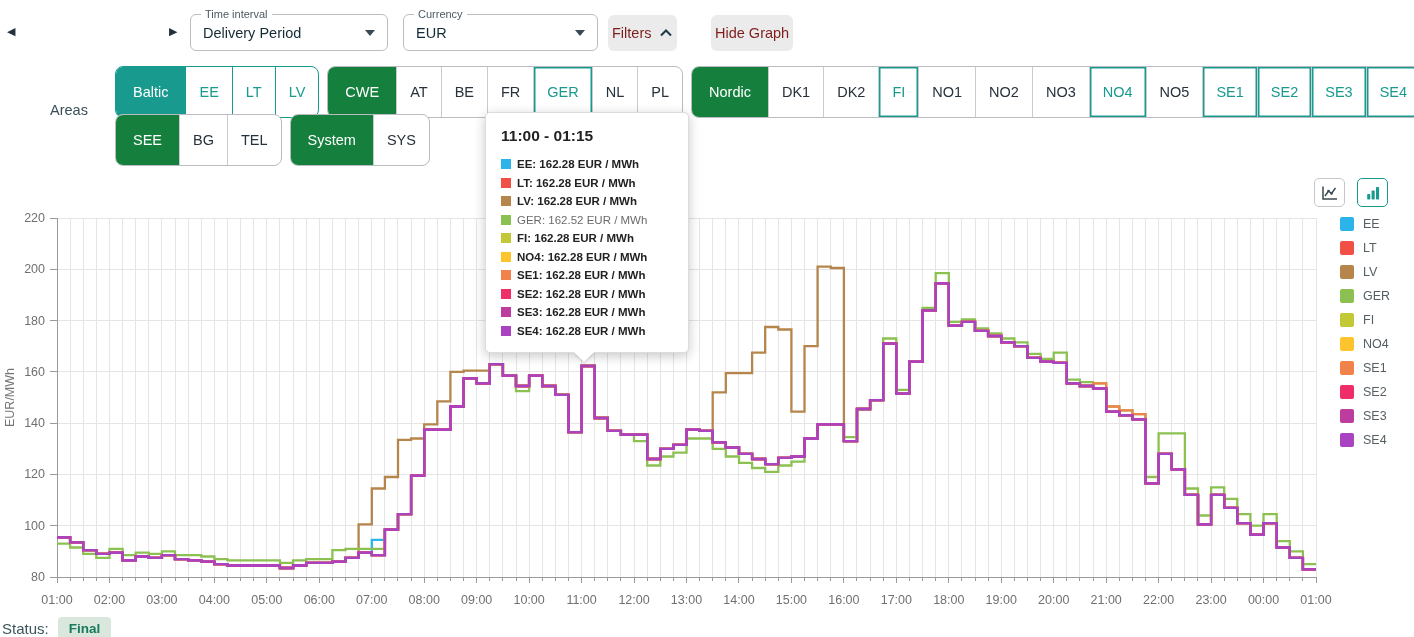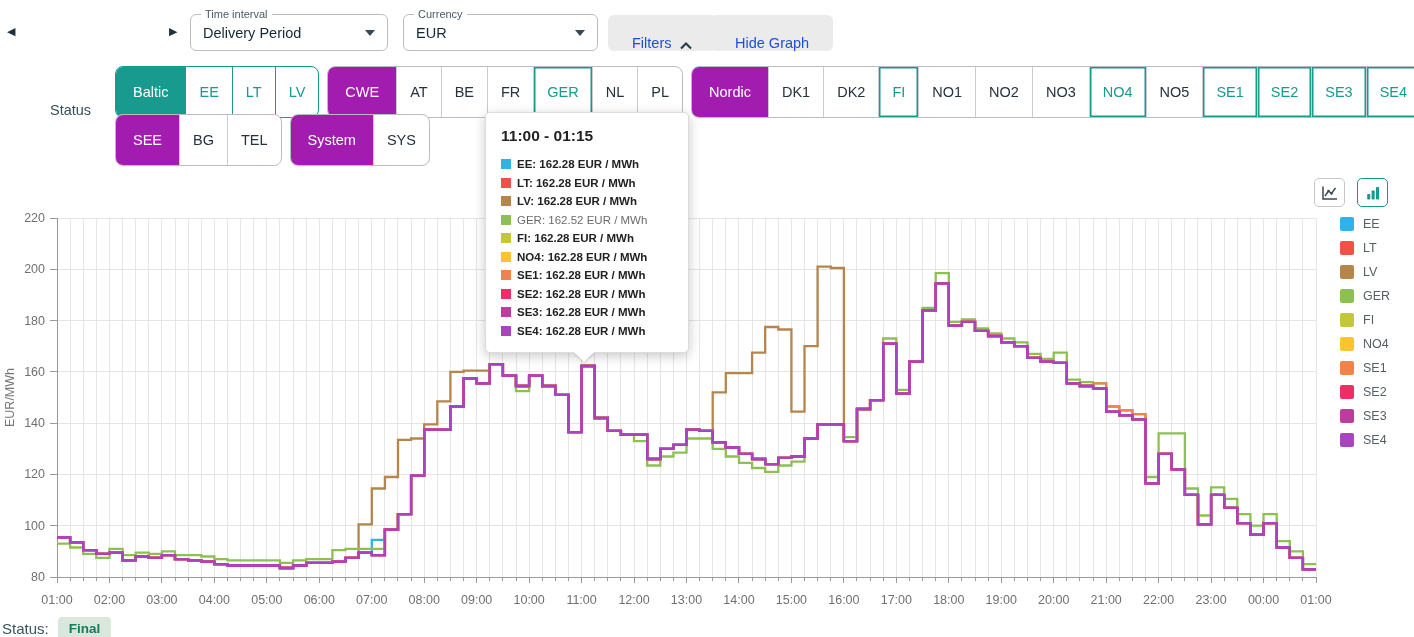--- a/index.html
+++ b/index.html
@@ -10,35 +10,35 @@
   .datebox{position:absolute;left:22px;top:14px;width:138px;height:36px;border:1px solid #c3c7ca;
     border-radius:6px;display:flex;align-items:center;padding:0 10px;box-sizing:border-box;gap:8px;}
   .datebox .dval{font-size:14.5px;color:#152a37;flex:1;}
   .fselect{position:absolute;height:37px;border:1px solid #b9bdc1;border-radius:6px;box-sizing:border-box;
     display:flex;align-items:center;padding:0 12px;background:#fff;cursor:pointer;}
   .fselect .flabel{position:absolute;top:-7px;left:10px;background:#fff;padding:0 4px;font-size:11px;color:#4a5a63;}
   .fselect .fvalue{font-size:14.5px;color:#152a37;flex:1;}
   .caret{width:0;height:0;border-left:5px solid transparent;border-right:5px solid transparent;
     border-top:6px solid #3a4a54;margin-left:8px;}
   .gbtn{position:absolute;top:15px;height:36px;background:#ebebeb;border:none;border-radius:6px;
-    font-family:inherit;font-size:14.5px;color:#1d4ed8;font-weight:500;padding:0 24px;cursor:pointer;
-    display:flex;align-items:flex-end;gap:8px;}
+    font-family:inherit;font-size:14.5px;color:#7f1d1d;font-weight:500;padding:0 4px;cursor:pointer;
+    display:flex;align-items:center;gap:8px;}
   
   .areas-label{position:absolute;left:50px;top:102px;font-size:14.5px;color:#3a4f5a;}
   .arow{position:absolute;left:115px;display:flex;gap:8px;}
   #arow1{top:66px;} #arow2{top:114px;}
   .grp{display:flex;border:1px solid #b9bdc1;border-radius:8px;overflow:hidden;background:#fff;height:52px;box-sizing:border-box;}
   .grp.teal{border-color:#189a8e;}
   .cell{display:flex;align-items:center;padding:0 13px;font-size:14.5px;font-weight:500;color:#26323c;
     cursor:pointer;border-left:1px solid #c8ccce;user-select:none;}
   .grp .cell:first-child{border-left:none;}
   .grp.teal .cell{border-left-color:#189a8e;color:#189a8e;}
   .cell.head{padding:0 17px;}
   .cell.head.teal-filled{background:#189a8e;color:#fff;}
-  .cell.head.dark-filled{background:#a21caf;color:#fff;border-left:none;}
+  .cell.head.dark-filled{background:#15803d;color:#fff;border-left:none;}
   .grp .cell.on{color:#189a8e;box-shadow:inset 0 0 0 1.5px #189a8e;}
   .grp .cell:last-child.on{border-radius:0 7px 7px 0;}
   
   #chart{position:absolute;left:0;top:170px;}
   .toggle-btn{position:absolute;width:31px;height:29px;border-radius:5px;background:#fff;border:1px solid #c3c7ca;
     display:flex;align-items:center;justify-content:center;cursor:pointer;box-sizing:border-box;}
   #btn-line{left:1314px;top:178px;}
   #btn-bar{left:1357px;top:178px;border:1.5px solid #189a8e;}
   .legend{position:absolute;left:1340px;top:217px;display:flex;flex-direction:column;gap:10px;}
   .leg-item{display:flex;align-items:center;gap:9px;cursor:pointer;height:14px;}
@@ -86,21 +86,21 @@
     <span style="display:flex;">
       <svg width="14" height="10" viewBox="0 0 14 10">
           <polyline points="2,7.5 7,2.5 12,7.5" fill="none" stroke="#1f3a47" stroke-width="2"></polyline>
         </svg>
     </span>
   </button>
   <button class="gbtn" style="left:711px;">
     <span>Hide Graph</span>
   </button>
 
-  <span class="areas-label">Status</span>
+  <span class="areas-label">Areas</span>
   <div class="arow" id="arow1">
       <div class="grp teal">
         <div class="cell head teal-filled">Baltic</div>
         <div class="cell">EE</div>
         <div class="cell">LT</div>
         <div class="cell">LV</div>
       </div>
       <div class="grp">
         <div class="cell head dark-filled">CWE</div>
         <div class="cell">AT</div>

